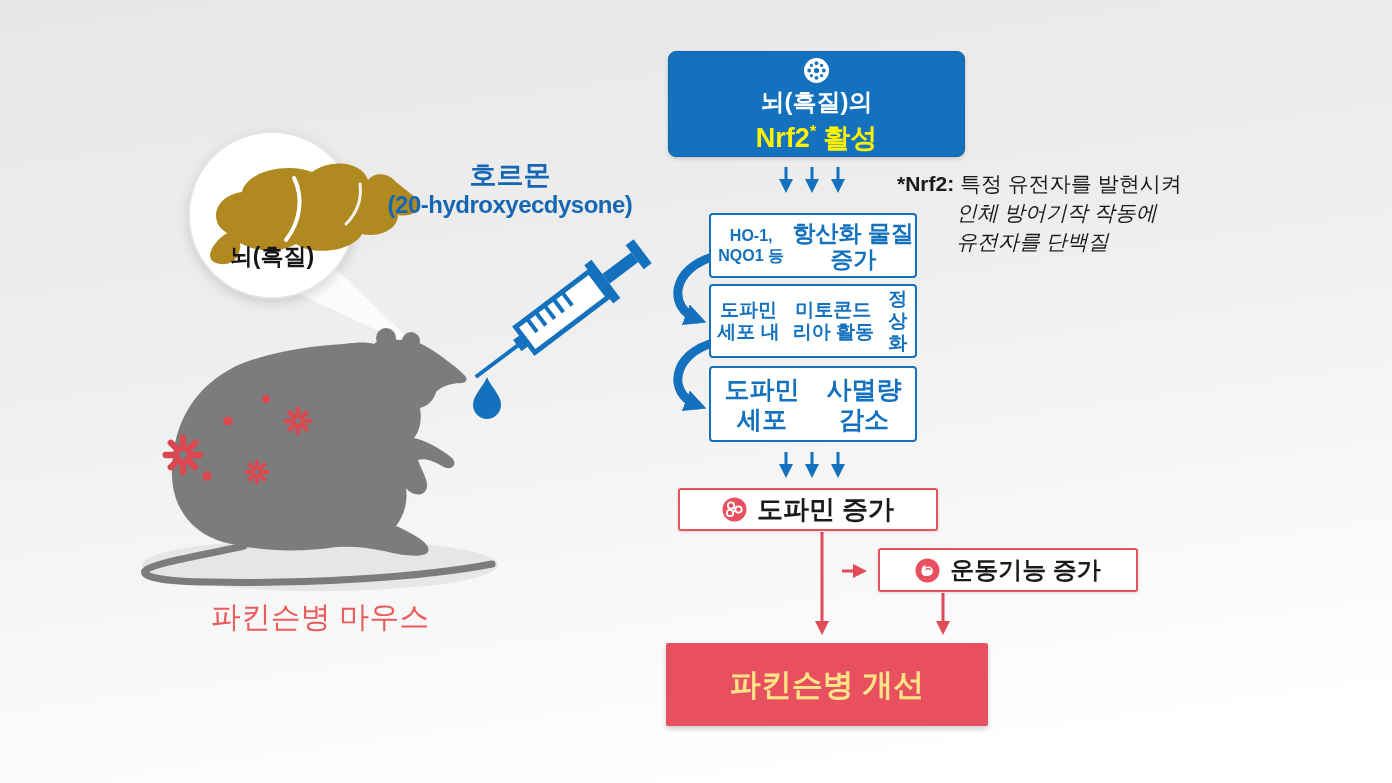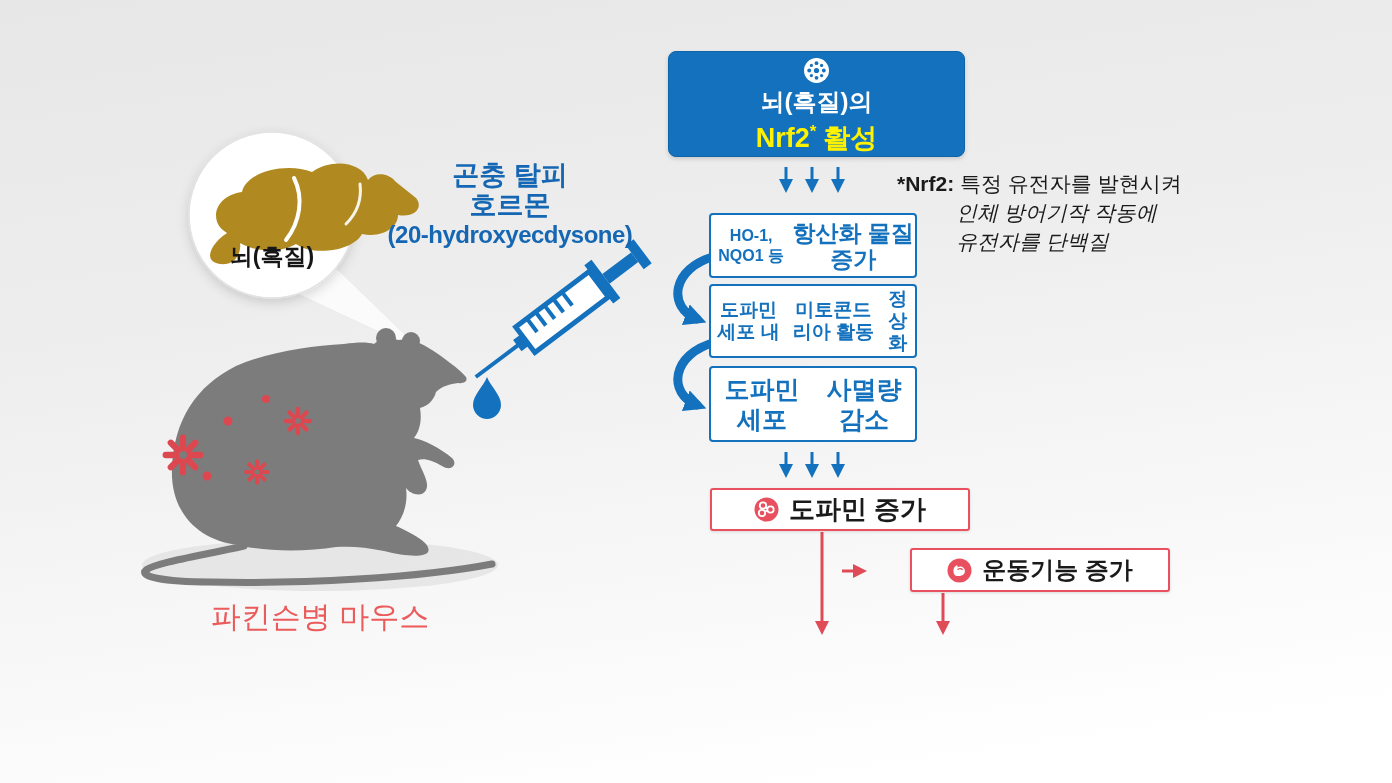--- a/index.html
+++ b/index.html
@@ -56,21 +56,21 @@
   .fb1 .l0{font-size:16px;line-height:20px;}
   .fb1 .l1{font-size:23px;line-height:26px;}
   .fb2{left:709px;top:284px;width:208px;height:74px;}
   .fb2 div{font-size:19px;line-height:22px;}
   .fb3{left:709px;top:366px;width:208px;height:76px;}
   .fb3 div{font-size:25px;line-height:30px;}
 
   .pill-box{
     background:#fff;border:2px solid #e9515f;border-radius:3px;
     display:flex;align-items:center;justify-content:center;gap:10px;
-    color:#1a1a1a;box-shadow:0 1px 3px rgba(0,0,0,.12);margin-left:32px;
+    color:#1a1a1a;box-shadow:0 1px 3px rgba(0,0,0,.12);
   }
   .dopamine-box{left:678px;top:488px;width:260px;height:43px;font-size:26px;font-weight:600;}
   .motor-box{left:878px;top:548px;width:260px;height:44px;font-size:24px;font-weight:600;}
   .pill-box .badge{flex:0 0 auto;display:block;}
 
   .result-box{
     left:666px;top:643px;width:322px;height:83px;
     background:#e8505f;border-radius:2px;
     display:flex;align-items:center;justify-content:center;
     font-size:31px;font-weight:800;color:#fbe388;
@@ -218,21 +218,20 @@
     <g stroke="#df4b57" stroke-width="3" fill="none">
       <line x1="822" y1="532" x2="822" y2="630" marker-end="url(#mr)"></line>
       <line x1="842" y1="571" x2="862" y2="571" marker-end="url(#mr)"></line>
       <line x1="943" y1="593" x2="943" y2="630" marker-end="url(#mr)"></line>
     </g>
   </svg>
 
   <div class="overlay brain-label">뇌(흑질)</div>
 
   <div class="overlay hormone-label">
-    <span class="kr">곤충 탈피</span>
     <span class="kr">호르몬</span>
     <span class="en">(20-hydroxyecdysone)</span>
   </div>
 
   <div class="overlay mouse-caption">파킨슨병 마우스</div>
 
   <div class="overlay top-box">
     <svg width="27" height="27" viewBox="0 0 27 27">
       <circle cx="13.5" cy="13.5" r="12.5" fill="#ffffff"></circle>
       <g fill="#1371bd">
@@ -282,20 +281,23 @@
   </div>
 
   <div class="overlay pill-box motor-box">
     <svg class="badge" width="25" height="25" viewBox="0 0 25 25">
       <circle cx="12.5" cy="12.5" r="12" fill="#e8505f"></circle>
       <path fill="#ffffff" d="M8.2 17.5 C6.2 15.5 5.8 11.5 7.6 9 C8.2 8.1 9.4 7.4 10.4 7.6 L10.8 9.6 C12 8.4 14.6 8.2 16.2 9.6 C18.3 11.4 18.6 14.4 16.8 16.2 C15.2 17.9 11.4 18.6 8.2 17.5 Z M10.9 12.2 C12 11 14 11 15 12.2 L16.2 11.2 C14.7 9.5 11.9 9.6 10.2 11 Z"></path>
     </svg>
     <span>운동기능 증가</span>
   </div>
 
+  <div class="overlay result-box">
+    <span>파킨슨병 개선</span>
+  </div>
 
   <div class="overlay footnote">
     <div><span class="term">*Nrf2:</span> <span>특정 유전자를 발현시켜</span></div>
     <div class="ind">인체 방어기작 작동에</div>
     <div class="ind">유전자를 단백질</div>
   </div>
 
 </div>
 
 </body></html>

